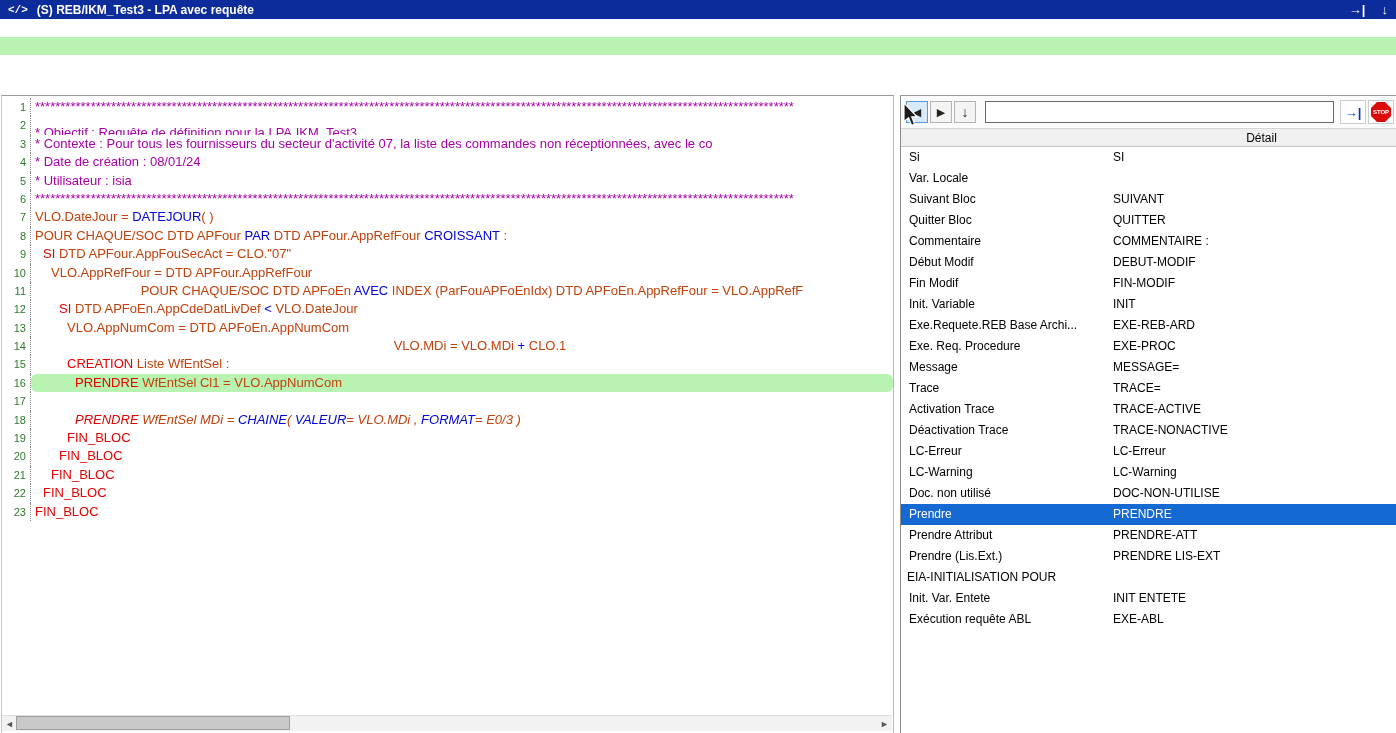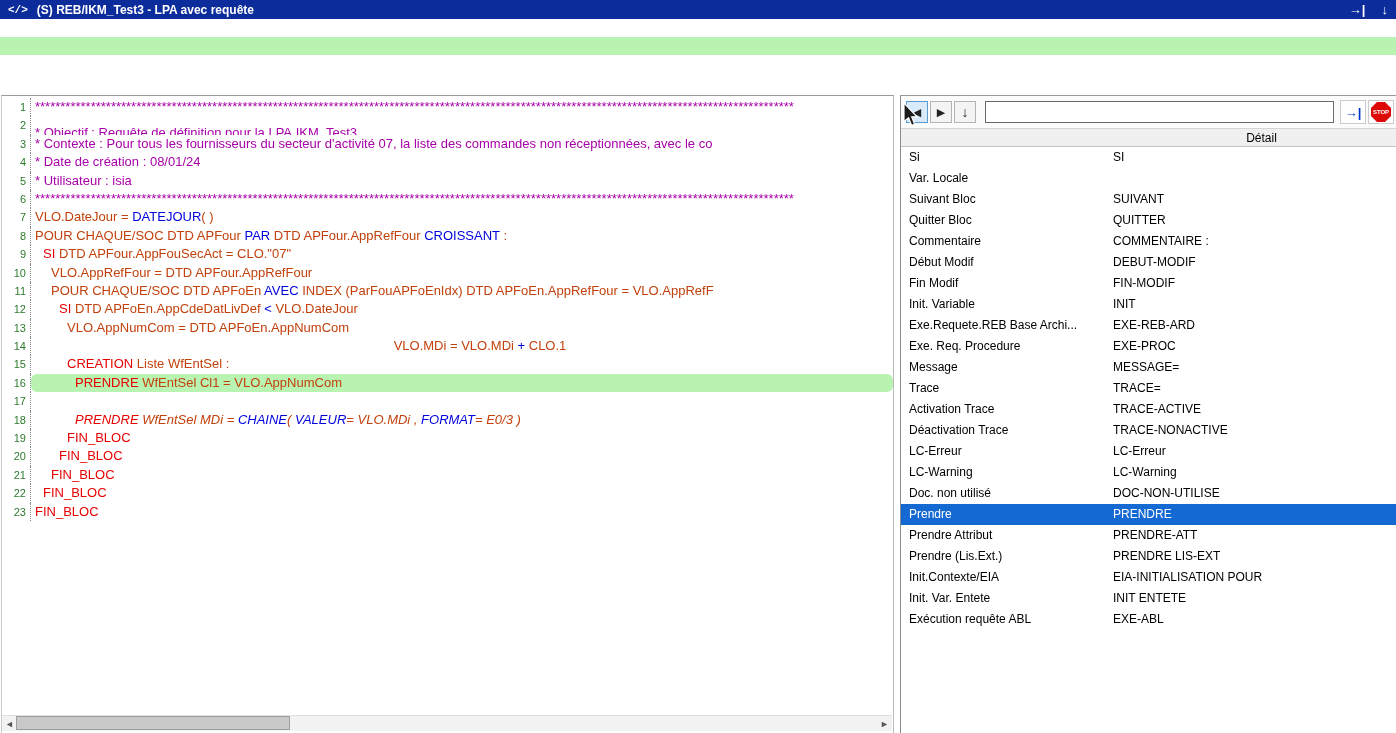--- a/index.html
+++ b/index.html
@@ -133,21 +133,21 @@
       <div class="code-row">
         <div class="gut">9</div>
         <div class="code-text" style="padding-left: 12px;"><span class="seg-r">SI</span><span class="seg-p"> DTD APFour.AppFouSecAct = CLO."07"</span></div>
       </div>
       <div class="code-row">
         <div class="gut">10</div>
         <div class="code-text" style="padding-left: 20px;"><span class="seg-p">VLO.AppRefFour = DTD APFour.AppRefFour</span></div>
       </div>
       <div class="code-row">
         <div class="gut">11</div>
-        <div class="code-text" style="padding-left: 20px;"><span class="seg-p">POUR CHAQUE/SOC DTD APFoEn </span><span class="seg-b">AVEC</span><span class="seg-p"> INDEX (ParFouAPFoEnIdx) DTD APFoEn.AppRefFour = VLO.AppRefF</span></div>
+        <div class="code-text" style="padding-left: 20px; text-align: center;"><span class="seg-p">POUR CHAQUE/SOC DTD APFoEn </span><span class="seg-b">AVEC</span><span class="seg-p"> INDEX (ParFouAPFoEnIdx) DTD APFoEn.AppRefFour = VLO.AppRefF</span></div>
       </div>
       <div class="code-row">
         <div class="gut">12</div>
         <div class="code-text" style="padding-left: 28px;"><span class="seg-r">SI</span><span class="seg-p"> DTD APFoEn.AppCdeDatLivDef </span><span class="seg-b">&lt;</span><span class="seg-p"> VLO.DateJour</span></div>
       </div>
       <div class="code-row">
         <div class="gut">13</div>
         <div class="code-text" style="padding-left: 36px;"><span class="seg-p">VLO.AppNumCom = DTD APFoEn.AppNumCom</span></div>
       </div>
       <div class="code-row">
@@ -288,21 +288,20 @@
       </div>
       <div class="trow">
         <div class="c1">Prendre Attribut</div>
         <div class="c2">PRENDRE-ATT</div>
       </div>
       <div class="trow">
         <div class="c1">Prendre (Lis.Ext.)</div>
         <div class="c2">PRENDRE LIS-EXT</div>
       </div>
       <div class="trow">
-        <div class="c1">Init.Contexte/EIA</div>
         <div class="c2">EIA-INITIALISATION POUR</div>
       </div>
       <div class="trow">
         <div class="c1">Init. Var. Entete</div>
         <div class="c2">INIT ENTETE</div>
       </div>
       <div class="trow">
         <div class="c1">Exécution requête ABL</div>
         <div class="c2">EXE-ABL</div>
       </div>

